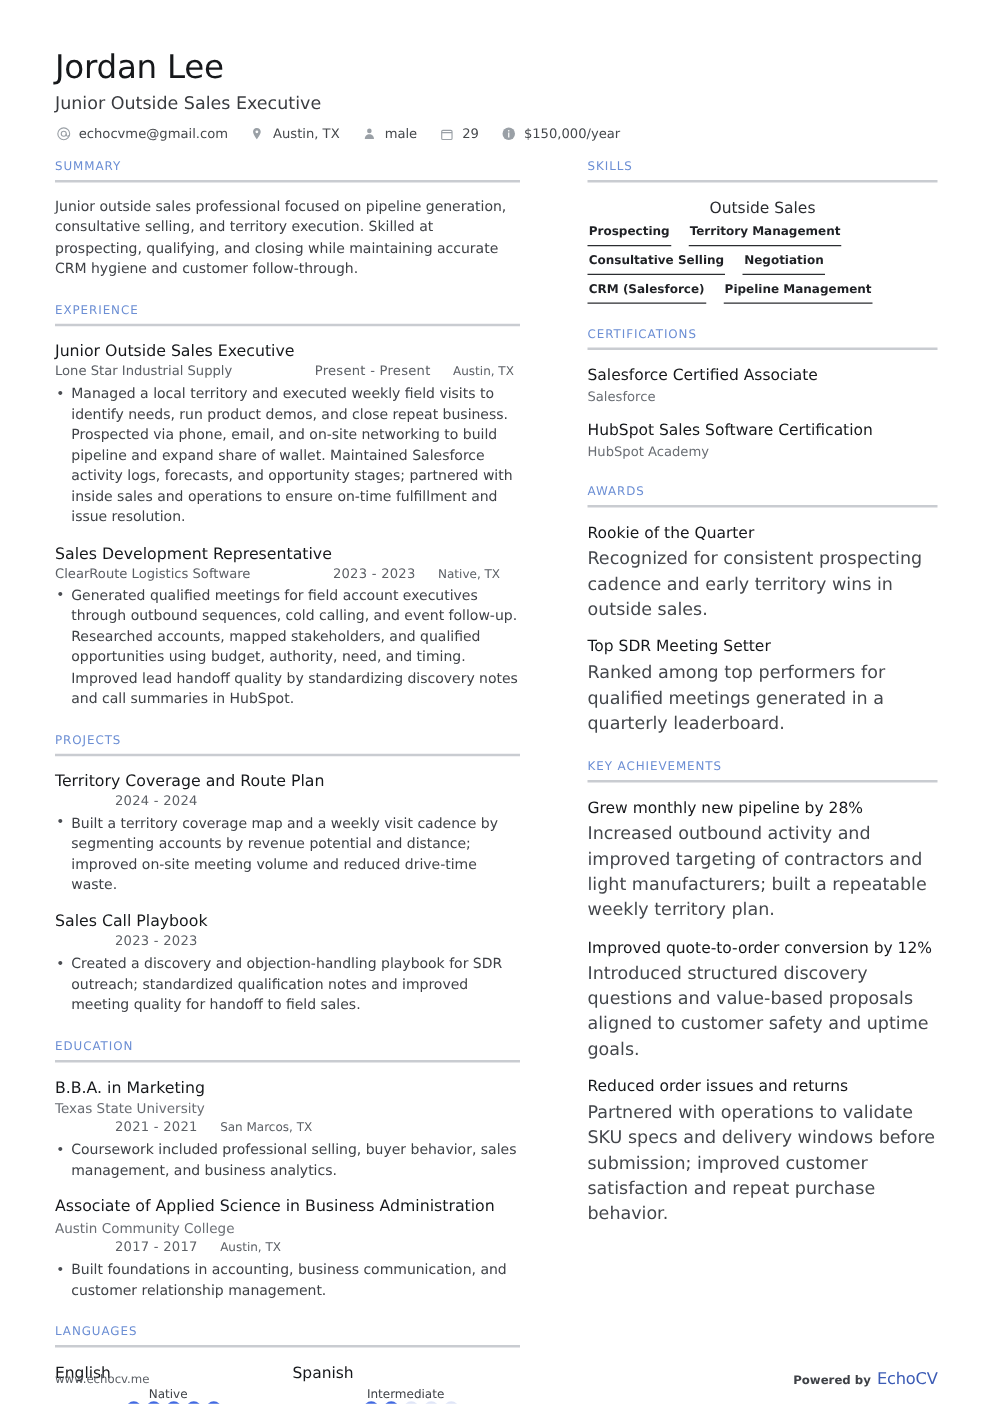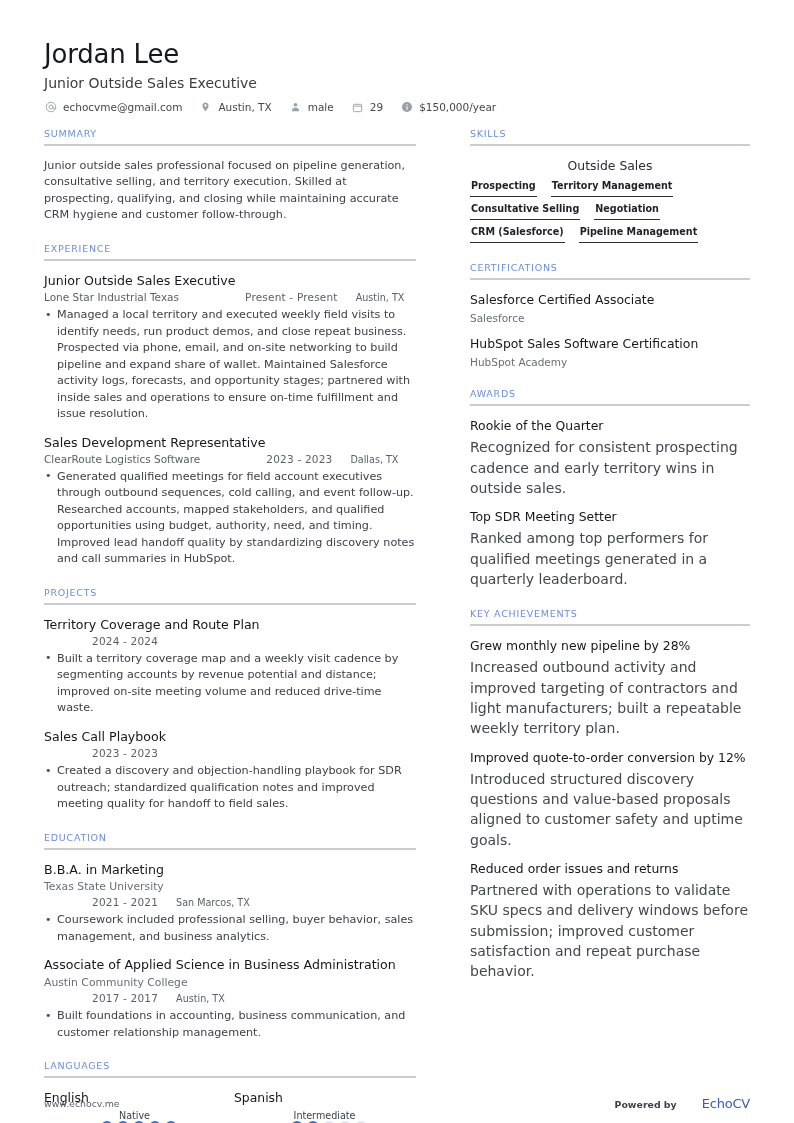--- a/index.html
+++ b/index.html
@@ -227,21 +227,21 @@
     right: 44px;
     bottom: 0;
     height: 40px;
     display: flex;
     align-items: center;
     justify-content: space-between;
     font-size: 9.4px;
     color: #5b5f65;
     text-align: right;
   }
-  .footer .powered { display: inline-flex; align-items: baseline; gap: 20px; }
+  .footer .powered { display: inline-flex; align-items: baseline; }
   .footer .powered .label { color: #3e4146; font-weight: bold; margin-right: 5px; font-size: 9.4px;}
   .footer .powered .brand {
     color: #3b5bb5;
     font-size: 13px;
     font-weight: 400;
     letter-spacing: -0.2px;
   }
 </style>
 </head>
 <body>
@@ -317,35 +317,35 @@
         <p class="para">Junior outside sales professional focused on pipeline generation, consultative selling, and territory execution. Skilled at prospecting, qualifying, and closing while maintaining accurate CRM hygiene and customer follow-through.</p>
       </div>
 
       <div class="section">
         <div class="section-title">EXPERIENCE</div>
         <div class="section-rule"></div>
 
         <div class="entry">
           <div class="entry-title">Junior Outside Sales Executive</div>
           <div class="entry-meta">
-            <span class="org">Lone Star Industrial Texas</span>
+            <span class="org">Lone Star Industrial Supply</span>
             <span class="dates">Present - Present</span>
             <span class="loc">Austin, TX</span>
           </div>
           <ul class="bullets">
             <li>Managed a local territory and executed weekly field visits to identify needs, run product demos, and close repeat business. Prospected via phone, email, and on-site networking to build pipeline and expand share of wallet. Maintained Salesforce activity logs, forecasts, and opportunity stages; partnered with inside sales and operations to ensure on-time fulfillment and issue resolution.</li>
           </ul>
         </div>
 
         <div class="entry">
           <div class="entry-title">Sales Development Representative</div>
           <div class="entry-meta">
             <span class="org">ClearRoute Logistics Software</span>
             <span class="dates">2023 - 2023</span>
-            <span class="loc">Dallas, TX</span>
+            <span class="loc">Native, TX</span>
           </div>
           <ul class="bullets">
             <li>Generated qualified meetings for field account executives through outbound sequences, cold calling, and event follow-up. Researched accounts, mapped stakeholders, and qualified opportunities using budget, authority, need, and timing. Improved lead handoff quality by standardizing discovery notes and call summaries in HubSpot.</li>
           </ul>
         </div>
       </div>
 
       <div class="section">
         <div class="section-title">PROJECTS</div>
         <div class="section-rule"></div>

